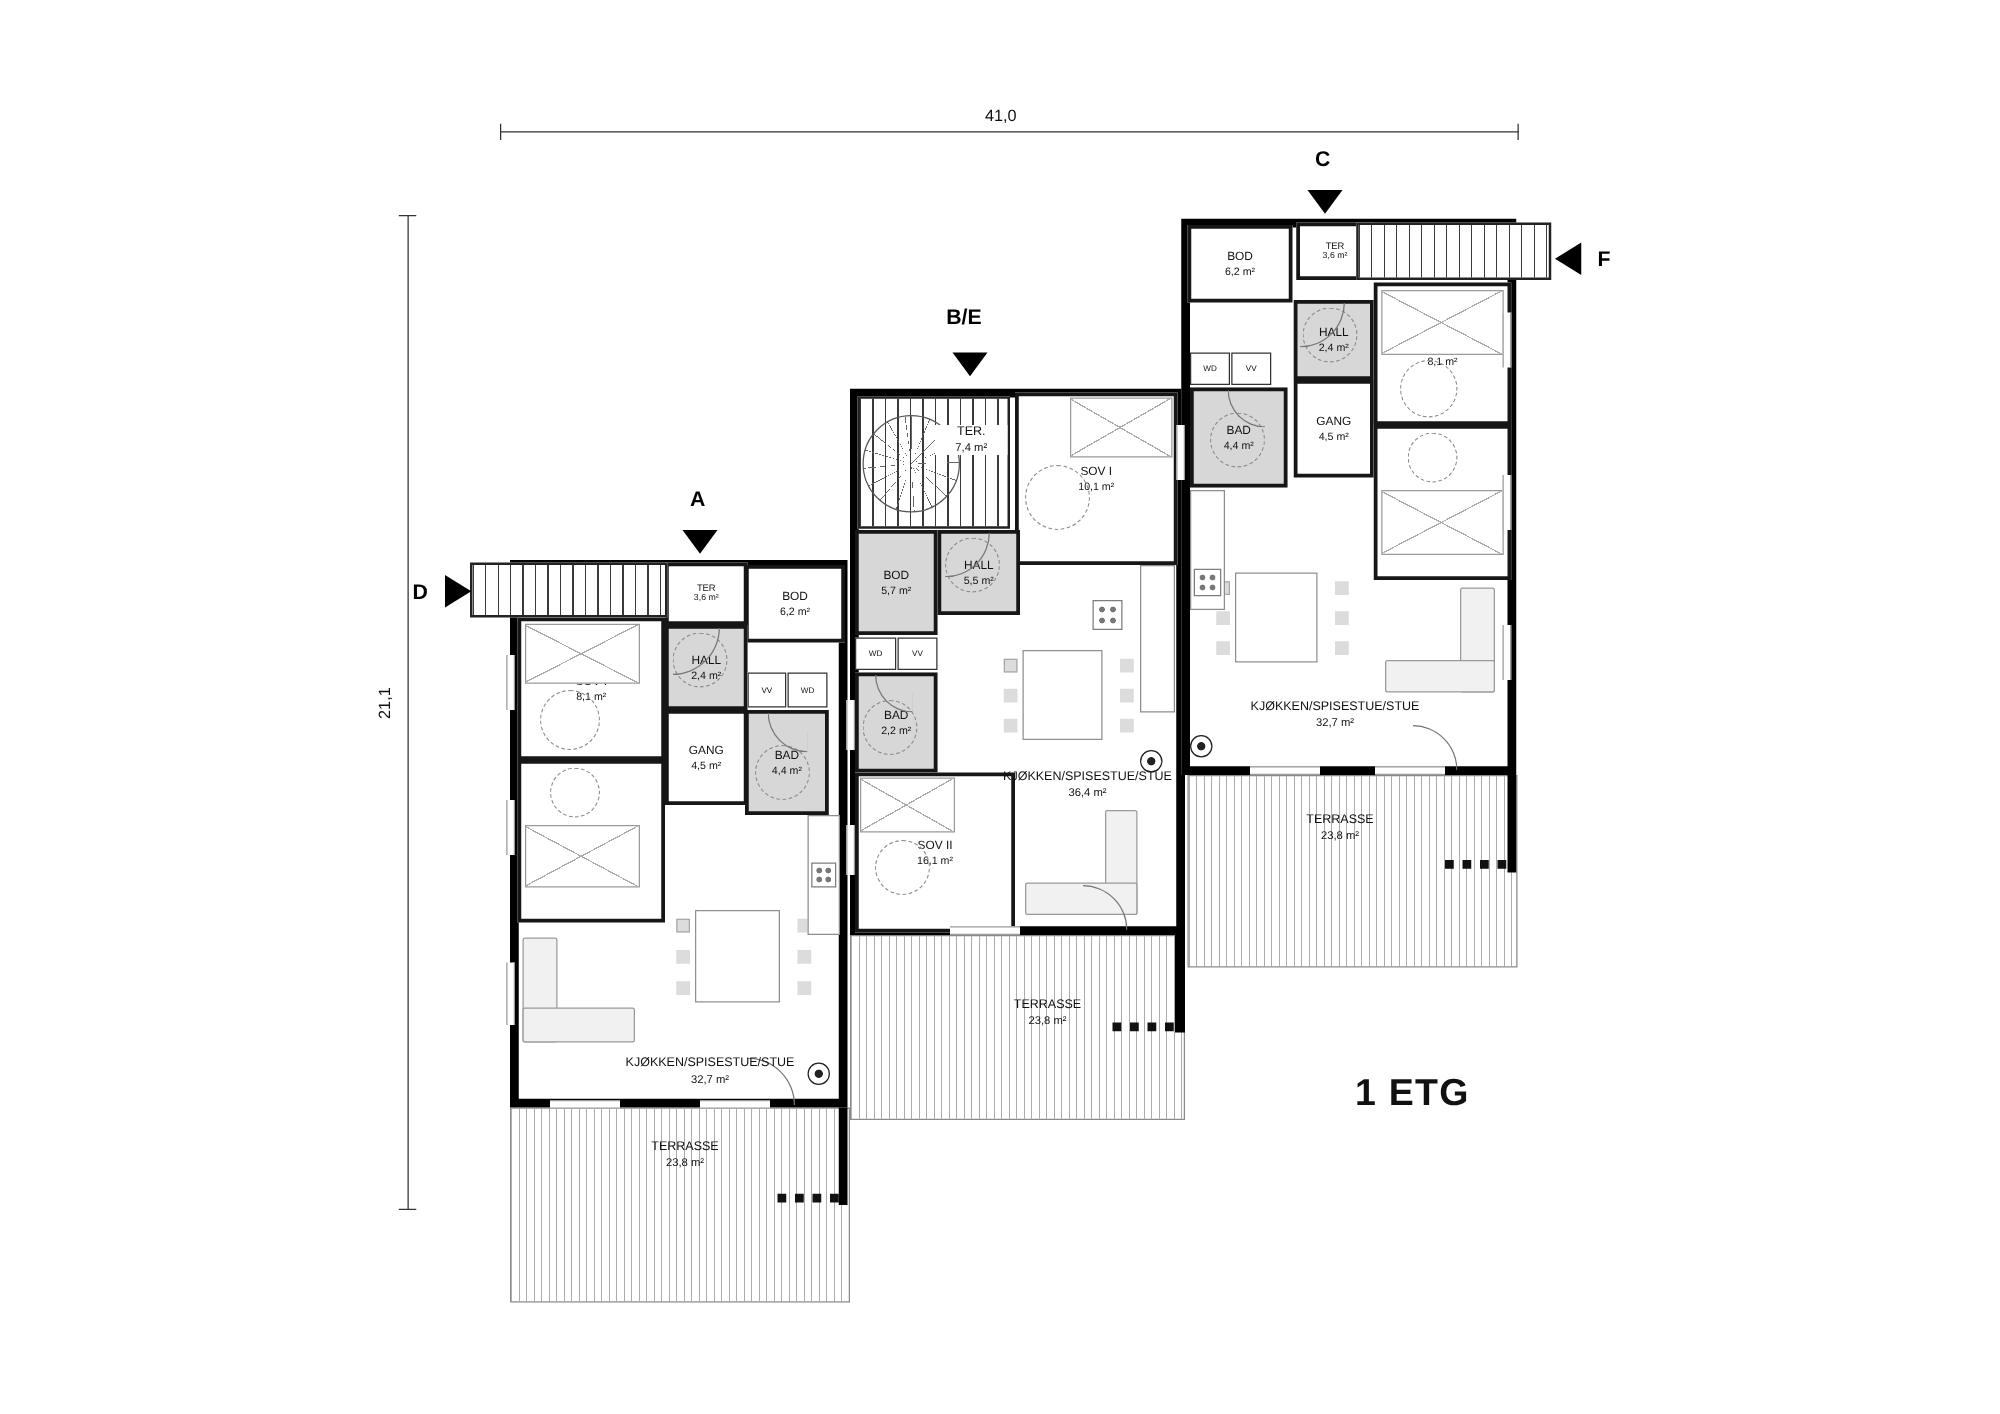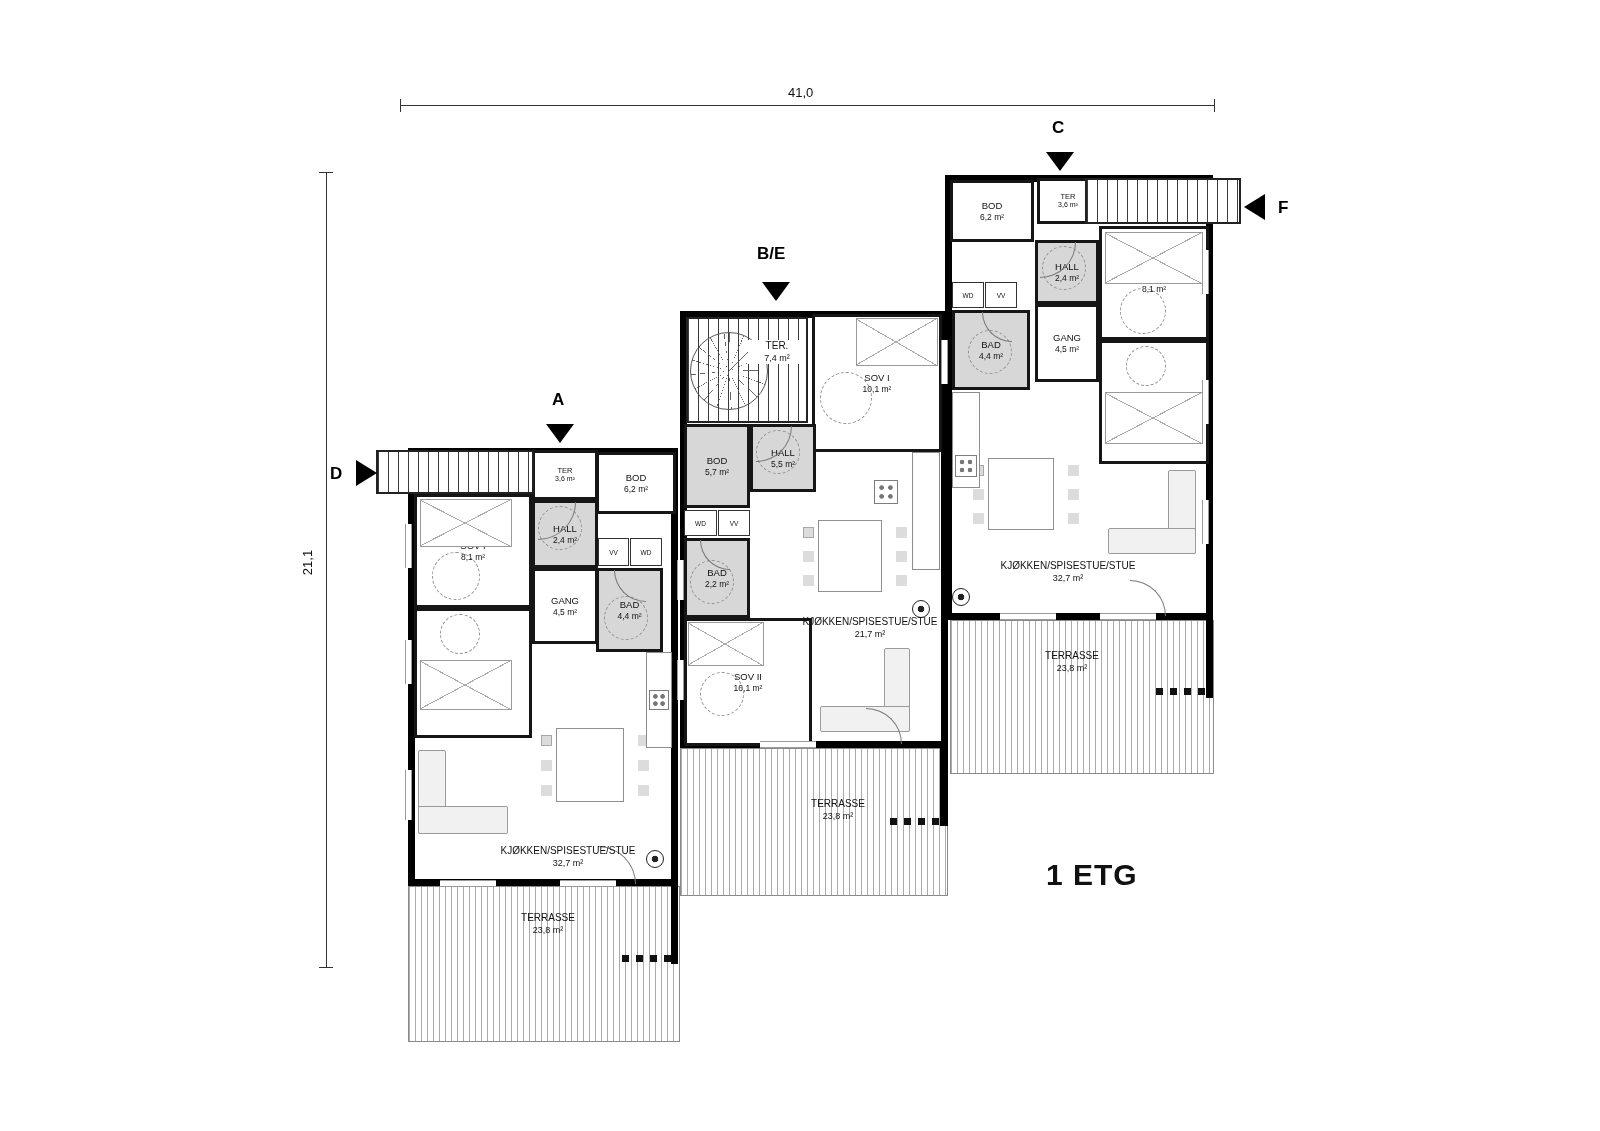--- a/index.html
+++ b/index.html
@@ -92,21 +92,21 @@
 
   <div class="marker" style="left:1052px;top:118px;">C</div>
   <div class="tri-down" style="left:1046px;top:152px;"></div>
 
   <div class="marker" style="left:330px;top:464px;">D</div>
   <div class="tri-right" style="left:356px;top:460px;"></div>
 
   <div class="tri-left" style="left:1244px;top:194px;"></div>
   <div class="marker" style="left:1278px;top:198px;">F</div>
 
-  <div class="title" style="left:1046px;top:858px;">1 ETG</div>
+  <div class="title" style="left:1084px;top:858px;">1 ETG</div>
 
   <div class="terrace" style="left:408px;top:886px;width:272px;height:156px;"></div>
   <div class="floatlabel" style="left:488px;top:912px;width:120px;">
     <span class="rlabel">TERRASSE</span>
     <span class="rarea">23,8 m²</span>
   </div>
   <div class="posts" style="left:622px;top:955px;"></div>
   <div class="wallbar" style="left:671px;top:886px;width:7px;height:78px;"></div>
 
   <div class="outline" style="left:408px;top:448px;width:270px;height:438px;"></div>
@@ -210,21 +210,21 @@
   <div class="room gray" style="left:684px;top:538px;width:66px;height:80px;">
     <span class="rlabel">BAD</span>
     <span class="rarea">2,2 m²</span>
   </div>
   <div class="room" style="left:684px;top:618px;width:128px;height:128px;">
     <span class="rlabel">SOV II</span>
     <span class="rarea">16,1 m²</span>
   </div>
   <div class="floatlabel" style="left:770px;top:616px;width:200px;">
     <span class="rlabel">KJØKKEN/SPISESTUE/STUE</span>
-    <span class="rarea">21,7 m²</span>
+    <span class="rarea">36,4 m²</span>
   </div>
 
   <div class="bed" style="left:856px;top:318px;width:82px;height:48px;"></div>
   <div class="dcircle" style="left:820px;top:372px;width:52px;height:52px;"></div>
   <div class="dcircle" style="left:756px;top:430px;width:44px;height:44px;"></div>
   <div class="dcircle" style="left:690px;top:560px;width:44px;height:44px;"></div>
   <div class="bed" style="left:688px;top:622px;width:76px;height:44px;"></div>
   <div class="dcircle" style="left:700px;top:672px;width:44px;height:44px;"></div>
   <div class="dtable" style="left:818px;top:520px;width:64px;height:72px;"></div>
   <div class="chairs" style="left:803px;top:527px;box-shadow:0 24px #dcdcdc,0 48px #dcdcdc,93px 0 #dcdcdc,93px 24px #dcdcdc,93px 48px #dcdcdc;"></div>

